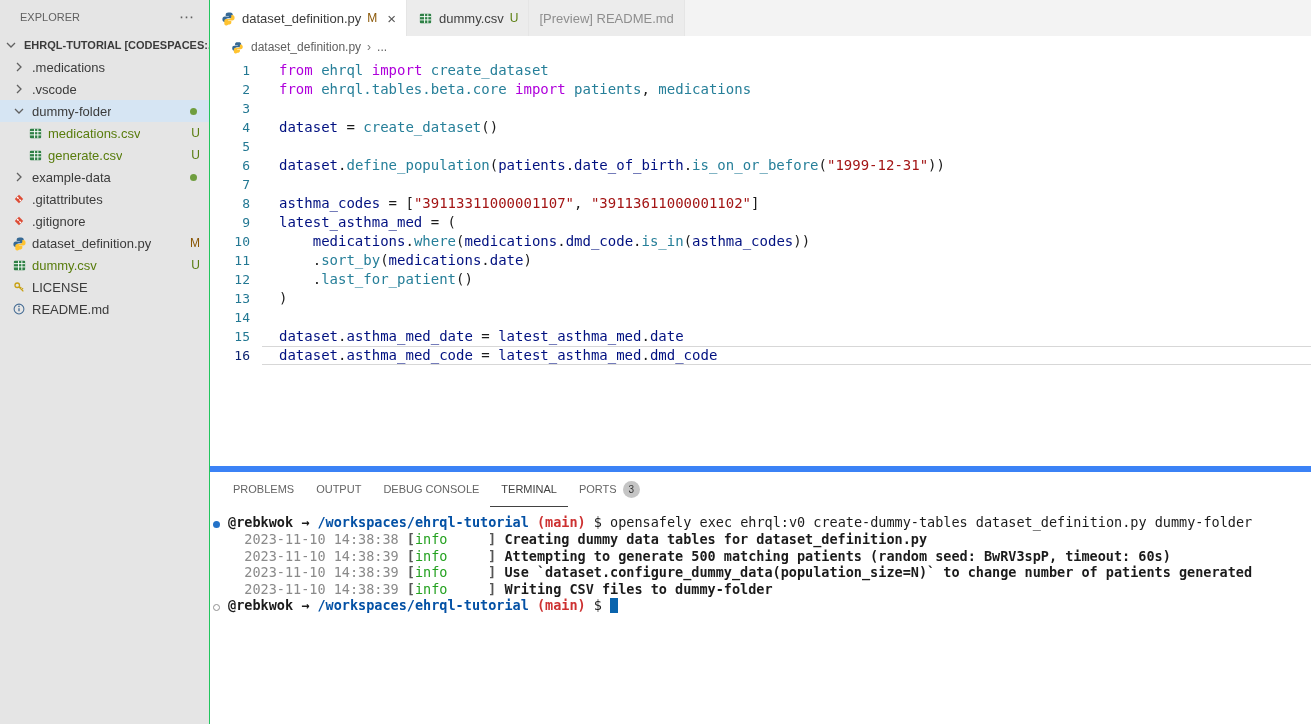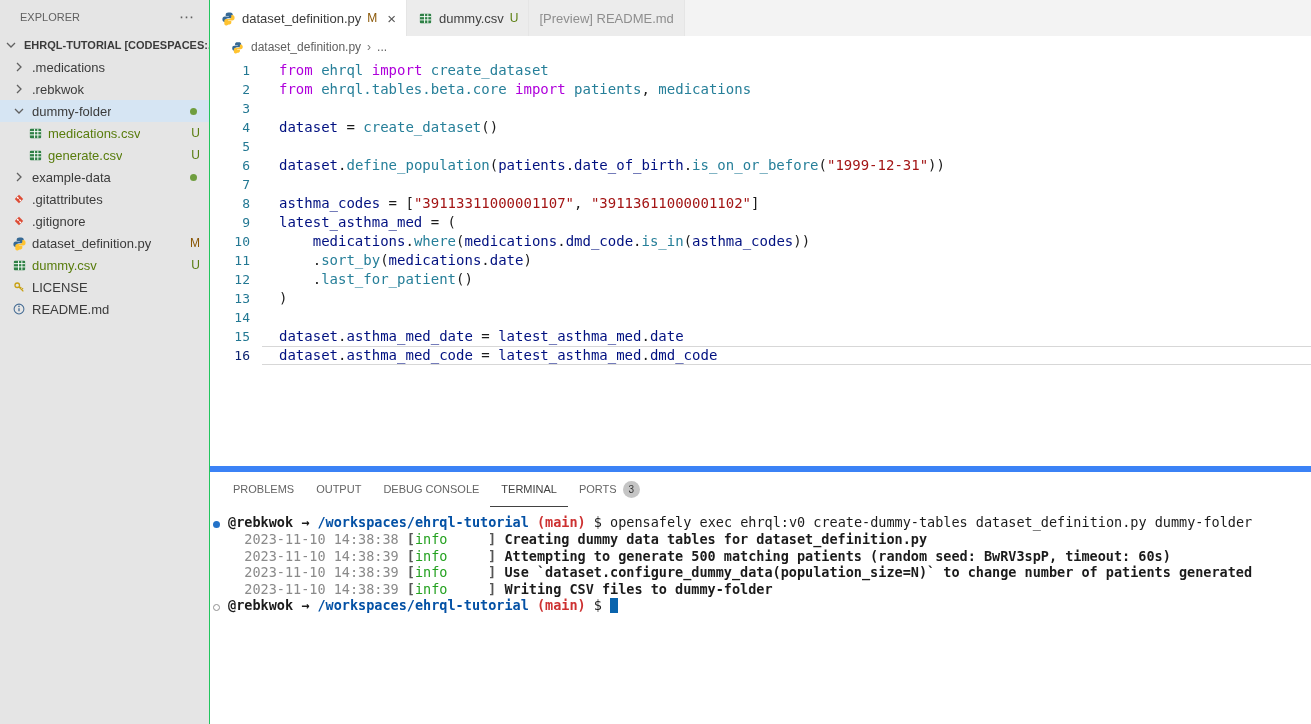--- a/index.html
+++ b/index.html
@@ -97,21 +97,21 @@
             </svg>
           </span>
           <span class="tlabel">.medications</span>
         </div>
         <div class="trow" style="padding-left:11px">
           <span class="icon">
             <svg width="16" height="16" viewBox="0 0 16 16">
               <path d="M6 4l4 4-4 4" fill="none" stroke="#616161" stroke-width="1.3"></path>
             </svg>
           </span>
-          <span class="tlabel">.rebkwok</span>
+          <span class="tlabel">.vscode</span>
         </div>
         <div class="trow sel" style="padding-left:11px">
           <span class="icon">
             <svg width="16" height="16" viewBox="0 0 16 16">
               <path d="M4 6l4 4 4-4" fill="none" stroke="#616161" stroke-width="1.3"></path>
             </svg>
           </span>
           <span class="tlabel">dummy-folder</span>
           <span class="gdot"></span>
         </div>

